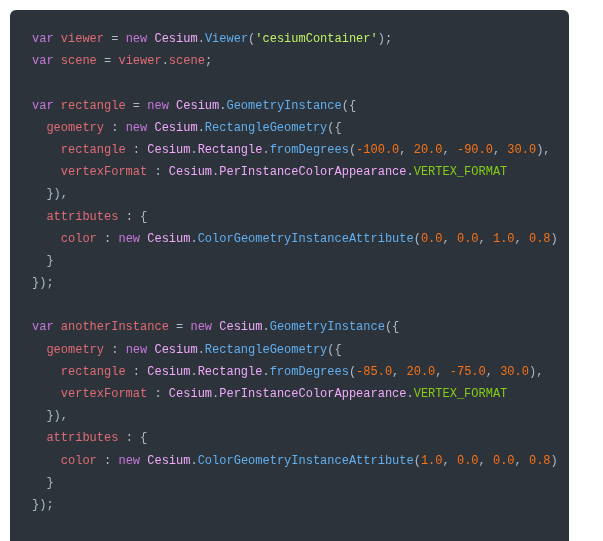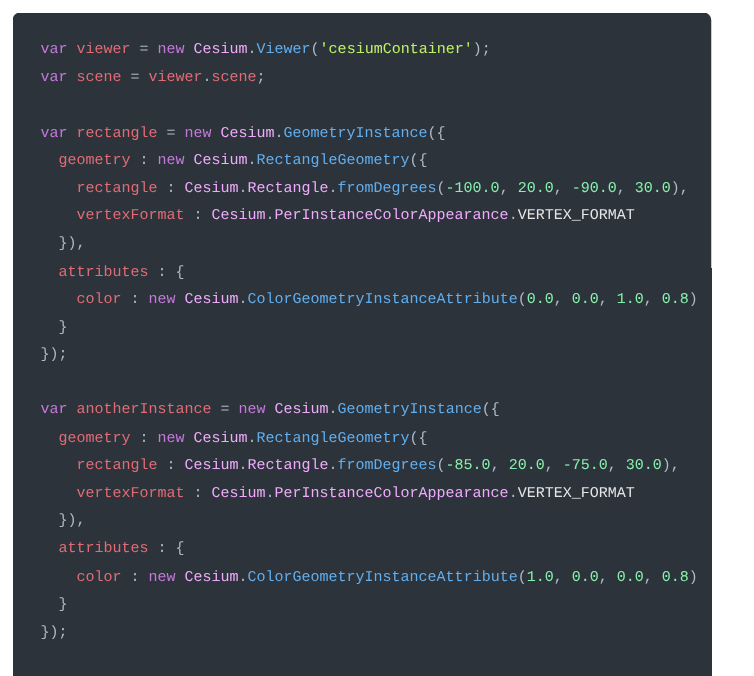--- a/index.html
+++ b/index.html
@@ -20,22 +20,22 @@
     overflow-x: auto;
     color: #adbac7;
   }
   .kw { color: #c678dd; margin-top: 24px; }
   .op { color: #adbac7; }
   .id { color: #e06c75; }
   .prop { color: #e06c75; }
   .cls { color: #f0abfc; }
   .fn { color: #61afef; }
   .str { color: #bef264; }
-  .num { color: #86efac; }
-  .const { color: #e5e5e5; text-align: right; }
+  .num { color: #f97316; }
+  .const { color: #84cc16; text-align: right; }
   .punc { color: #adbac7; }
 </style>
 </head>
 <body>
 
 <div class="code-block"><span class="kw">var</span> <span class="id">viewer</span> <span class="op">=</span> <span class="kw">new</span> <span class="cls">Cesium</span><span class="punc">.</span><span class="fn">Viewer</span><span class="punc">(</span><span class="str">'cesiumContainer'</span><span class="punc">);</span>
 <span class="kw">var</span> <span class="id">scene</span> <span class="op">=</span> <span class="id">viewer</span><span class="punc">.</span><span class="prop">scene</span><span class="punc">;</span>
 
 <span class="kw">var</span> <span class="id">rectangle</span> <span class="op">=</span> <span class="kw">new</span> <span class="cls">Cesium</span><span class="punc">.</span><span class="fn">GeometryInstance</span><span class="punc">({</span>
   <span class="prop">geometry</span> <span class="punc">:</span> <span class="kw">new</span> <span class="cls">Cesium</span><span class="punc">.</span><span class="fn">RectangleGeometry</span><span class="punc">({</span>

